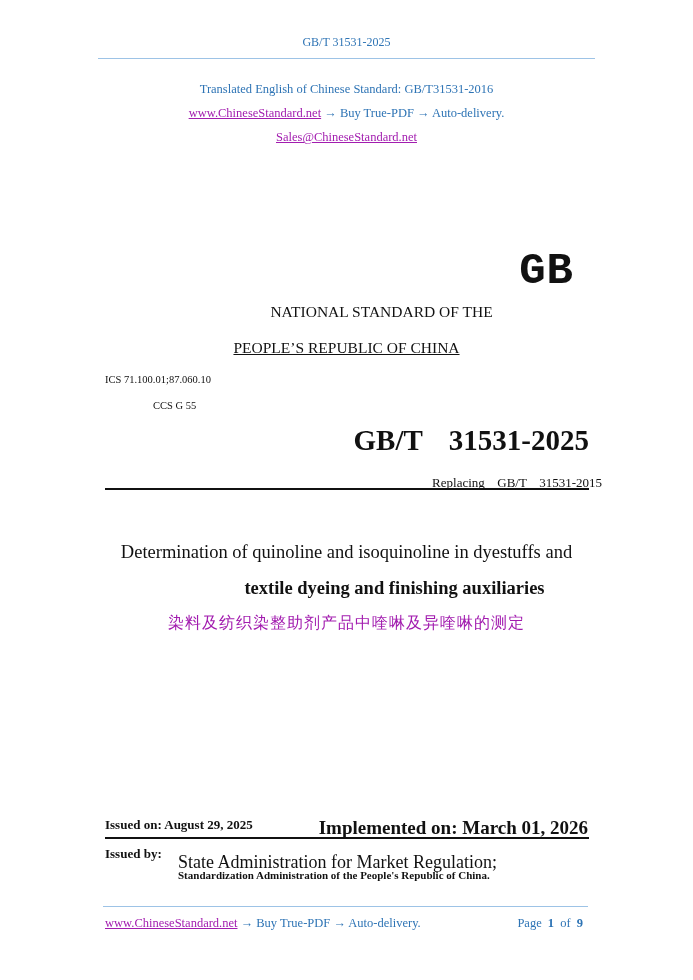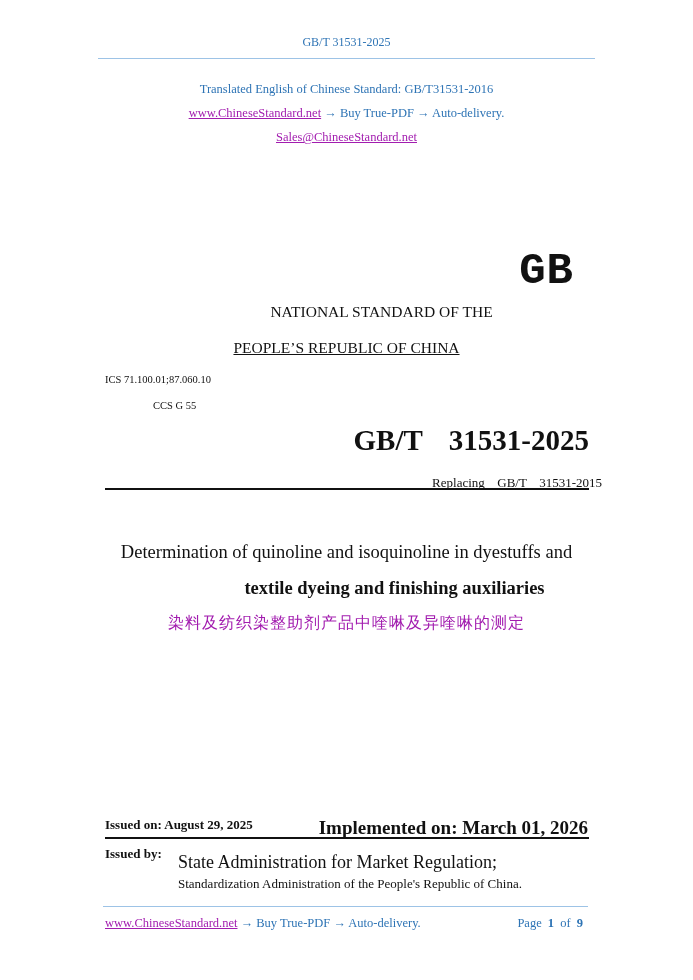--- a/index.html
+++ b/index.html
@@ -23,21 +23,21 @@
   .replacing { top: 463px; right: 91px; font-size: 13px; word-spacing: 3px; margin-top: 12px; }
   .rule-thick { top: 488px; left: 105px; width: 484px; height: 2px; background: #111; }
   .title-en1 { top: 542px; font-size: 18.5px; font-weight: normal; }
   .title-en2 { top: 578px; font-size: 18.5px; font-weight: bold; padding-left: 48px; }
   .title-zh { top: 613px; font-size: 16px; color: #a21caf; letter-spacing: 1px; font-family: "DejaVu Sans", sans-serif; }
   .issued-on { top: 817px; left: 105px; font-size: 13px; font-weight: bold; }
   .impl-on { top: 817px; right: 105px; font-size: 19px; font-weight: bold; }
   .rule-mid { top: 837px; left: 105px; width: 484px; height: 1.5px; background: #111; }
   .issued-by-label { top: 846px; left: 105px; font-size: 13px; font-weight: bold; }
   .issuer1 { top: 852px; left: 178px; font-size: 18px; font-weight: normal; }
-  .issuer2 { top: 869px; left: 178px; font-size: 13px; font-weight: normal; margin-top: 7px; }
+  .issuer2 { top: 869px; left: 178px; font-size: 11px; font-weight: bold; }
   .ftr-rule { top: 906px; left: 103px; width: 485px; height: 1px; background: #9dc3e6; }
   .ftr-left { top: 916px; left: 105px; font-size: 12.5px; }
   .ftr-right { top: 916px; right: 110px; font-size: 12.5px; word-spacing: 3px; }
   .ftr-right b { font-weight: bold; }
 </style>
 </head>
 <body>
 
 <div class="abs center hdr-title blue">GB/T 31531-2025</div>
 <div class="abs hdr-rule"></div>

